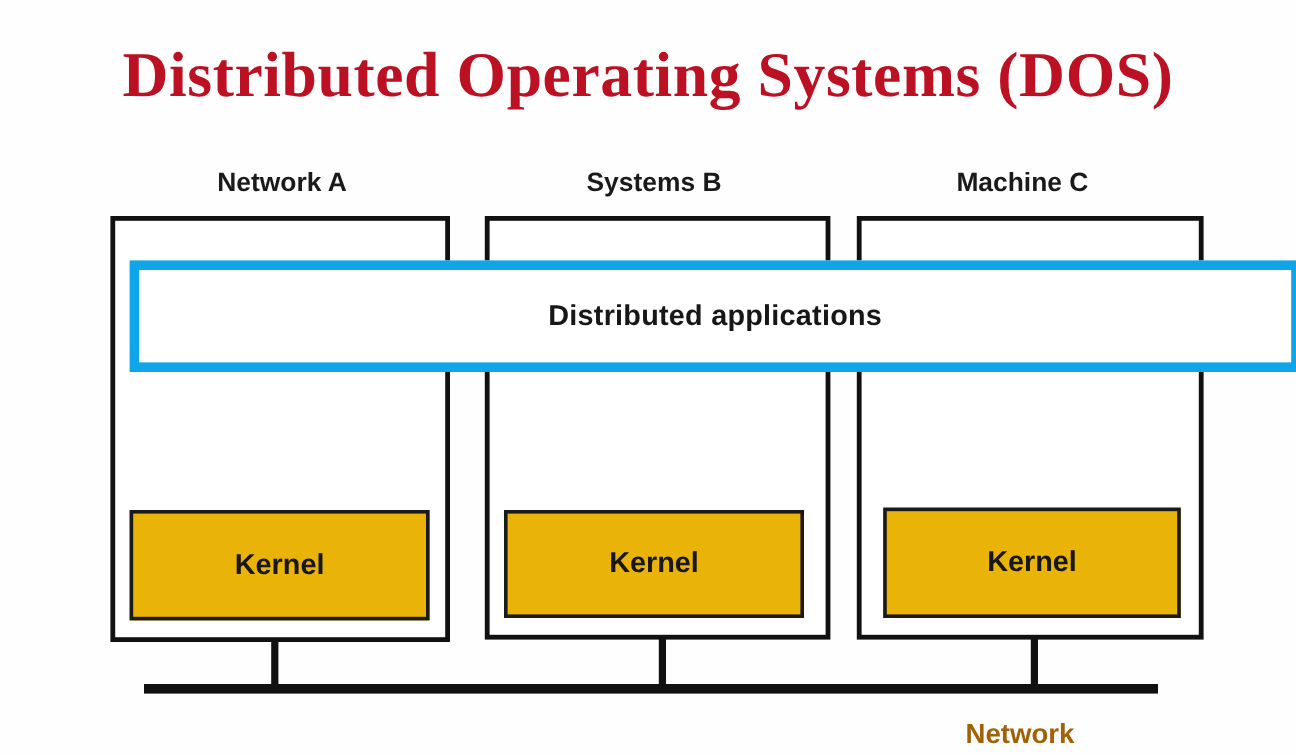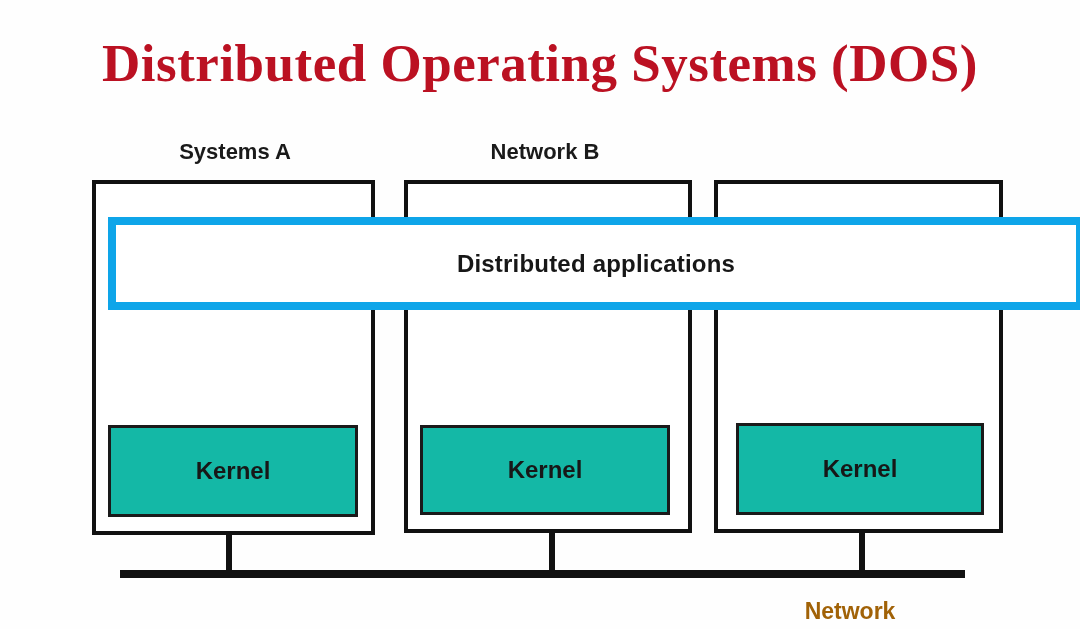--- a/index.html
+++ b/index.html
@@ -91,21 +91,21 @@
   }
   .layer-bar.services {
     top: 301px;
     height: 93px;
   }
 
   
   .kernel-box {
     position: absolute;
     border: 3px solid #1a1a1a;
-    background: #14b8a6;
+    background: #eab308;
     box-sizing: border-box;
     display: flex;
     align-items: center;
     justify-content: center;
     z-index: 5;
   }
   .kernel-box .kernel-text {
     font-size: 24px;
     font-weight: 700;
     color: #171717;
@@ -147,22 +147,23 @@
     white-space: nowrap;
   }
 </style>
 </head>
 <body>
 
 <div class="canvas">
 
   <div class="title">Distributed Operating Systems (DOS)</div>
 
-  <div class="machine-label a">Systems A</div>
-  <div class="machine-label b">Network B</div>
+  <div class="machine-label a">Network A</div>
+  <div class="machine-label b">Systems B</div>
+  <div class="machine-label c">Machine C</div>
 
   <div class="machine-box a"></div>
   <div class="machine-box b"></div>
   <div class="machine-box c"></div>
 
   <div class="layer-bar apps">
     <span class="layer-text">Distributed applications</span>
   </div>
 
 

